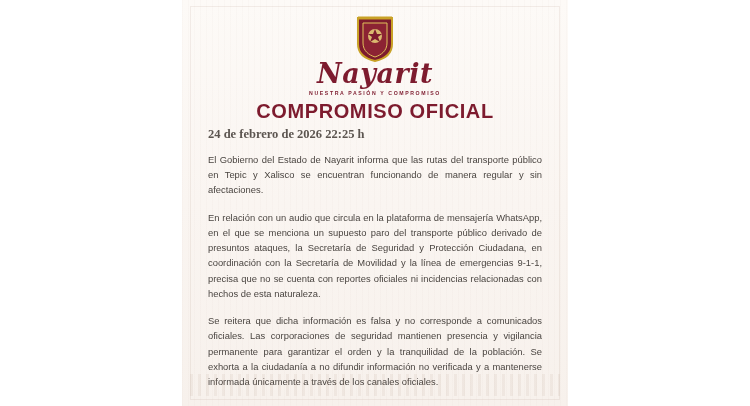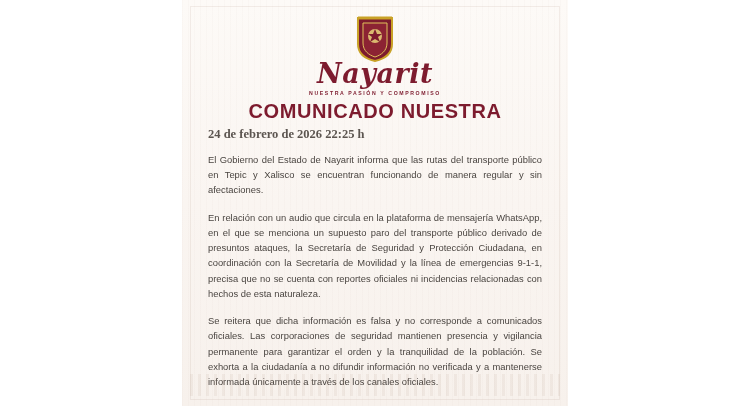--- a/index.html
+++ b/index.html
@@ -168,21 +168,21 @@
         <path d="M21 15 L23 20 L28 20 L24 23 L26 28 L21 25 L16 28 L18 23 L14 20 L19 20 Z" fill="#7d1b2e"></path>
         <path d="M4 4 H38" stroke="#c9a227" stroke-width="3" fill="none"></path>
       </svg>
     </div>
 
     <div class="wordmark">
       <div class="name">Nayarit</div>
       <div class="tagline">NUESTRA PASIÓN Y COMPROMISO</div>
     </div>
 
-    <div class="doc-title">COMUNICADO NUESTRA</div>
+    <div class="doc-title">COMPROMISO OFICIAL</div>
 
     <div class="doc-date">24 de febrero de 2026 22:25 h</div>
 
     <div class="body-text">
       <p>El Gobierno del Estado de Nayarit informa que las rutas del transporte público en Tepic y Xalisco se encuentran funcionando de manera regular y sin afectaciones.</p>
       <p>En relación con un audio que circula en la plataforma de mensajería WhatsApp, en el que se menciona un supuesto paro del transporte público derivado de presuntos ataques, la Secretaría de Seguridad y Protección Ciudadana, en coordinación con la Secretaría de Movilidad y la línea de emergencias 9-1-1, precisa que no se cuenta con reportes oficiales ni incidencias relacionadas con hechos de esta naturaleza.</p>
       <p>Se reitera que dicha información es falsa y no corresponde a comunicados oficiales. Las corporaciones de seguridad mantienen presencia y vigilancia permanente para garantizar el orden y la tranquilidad de la población. Se exhorta a la ciudadanía a no difundir información no verificada y a mantenerse informada únicamente a través de los canales oficiales.</p>
     </div>
 
     <div class="sheet-footer"></div>

